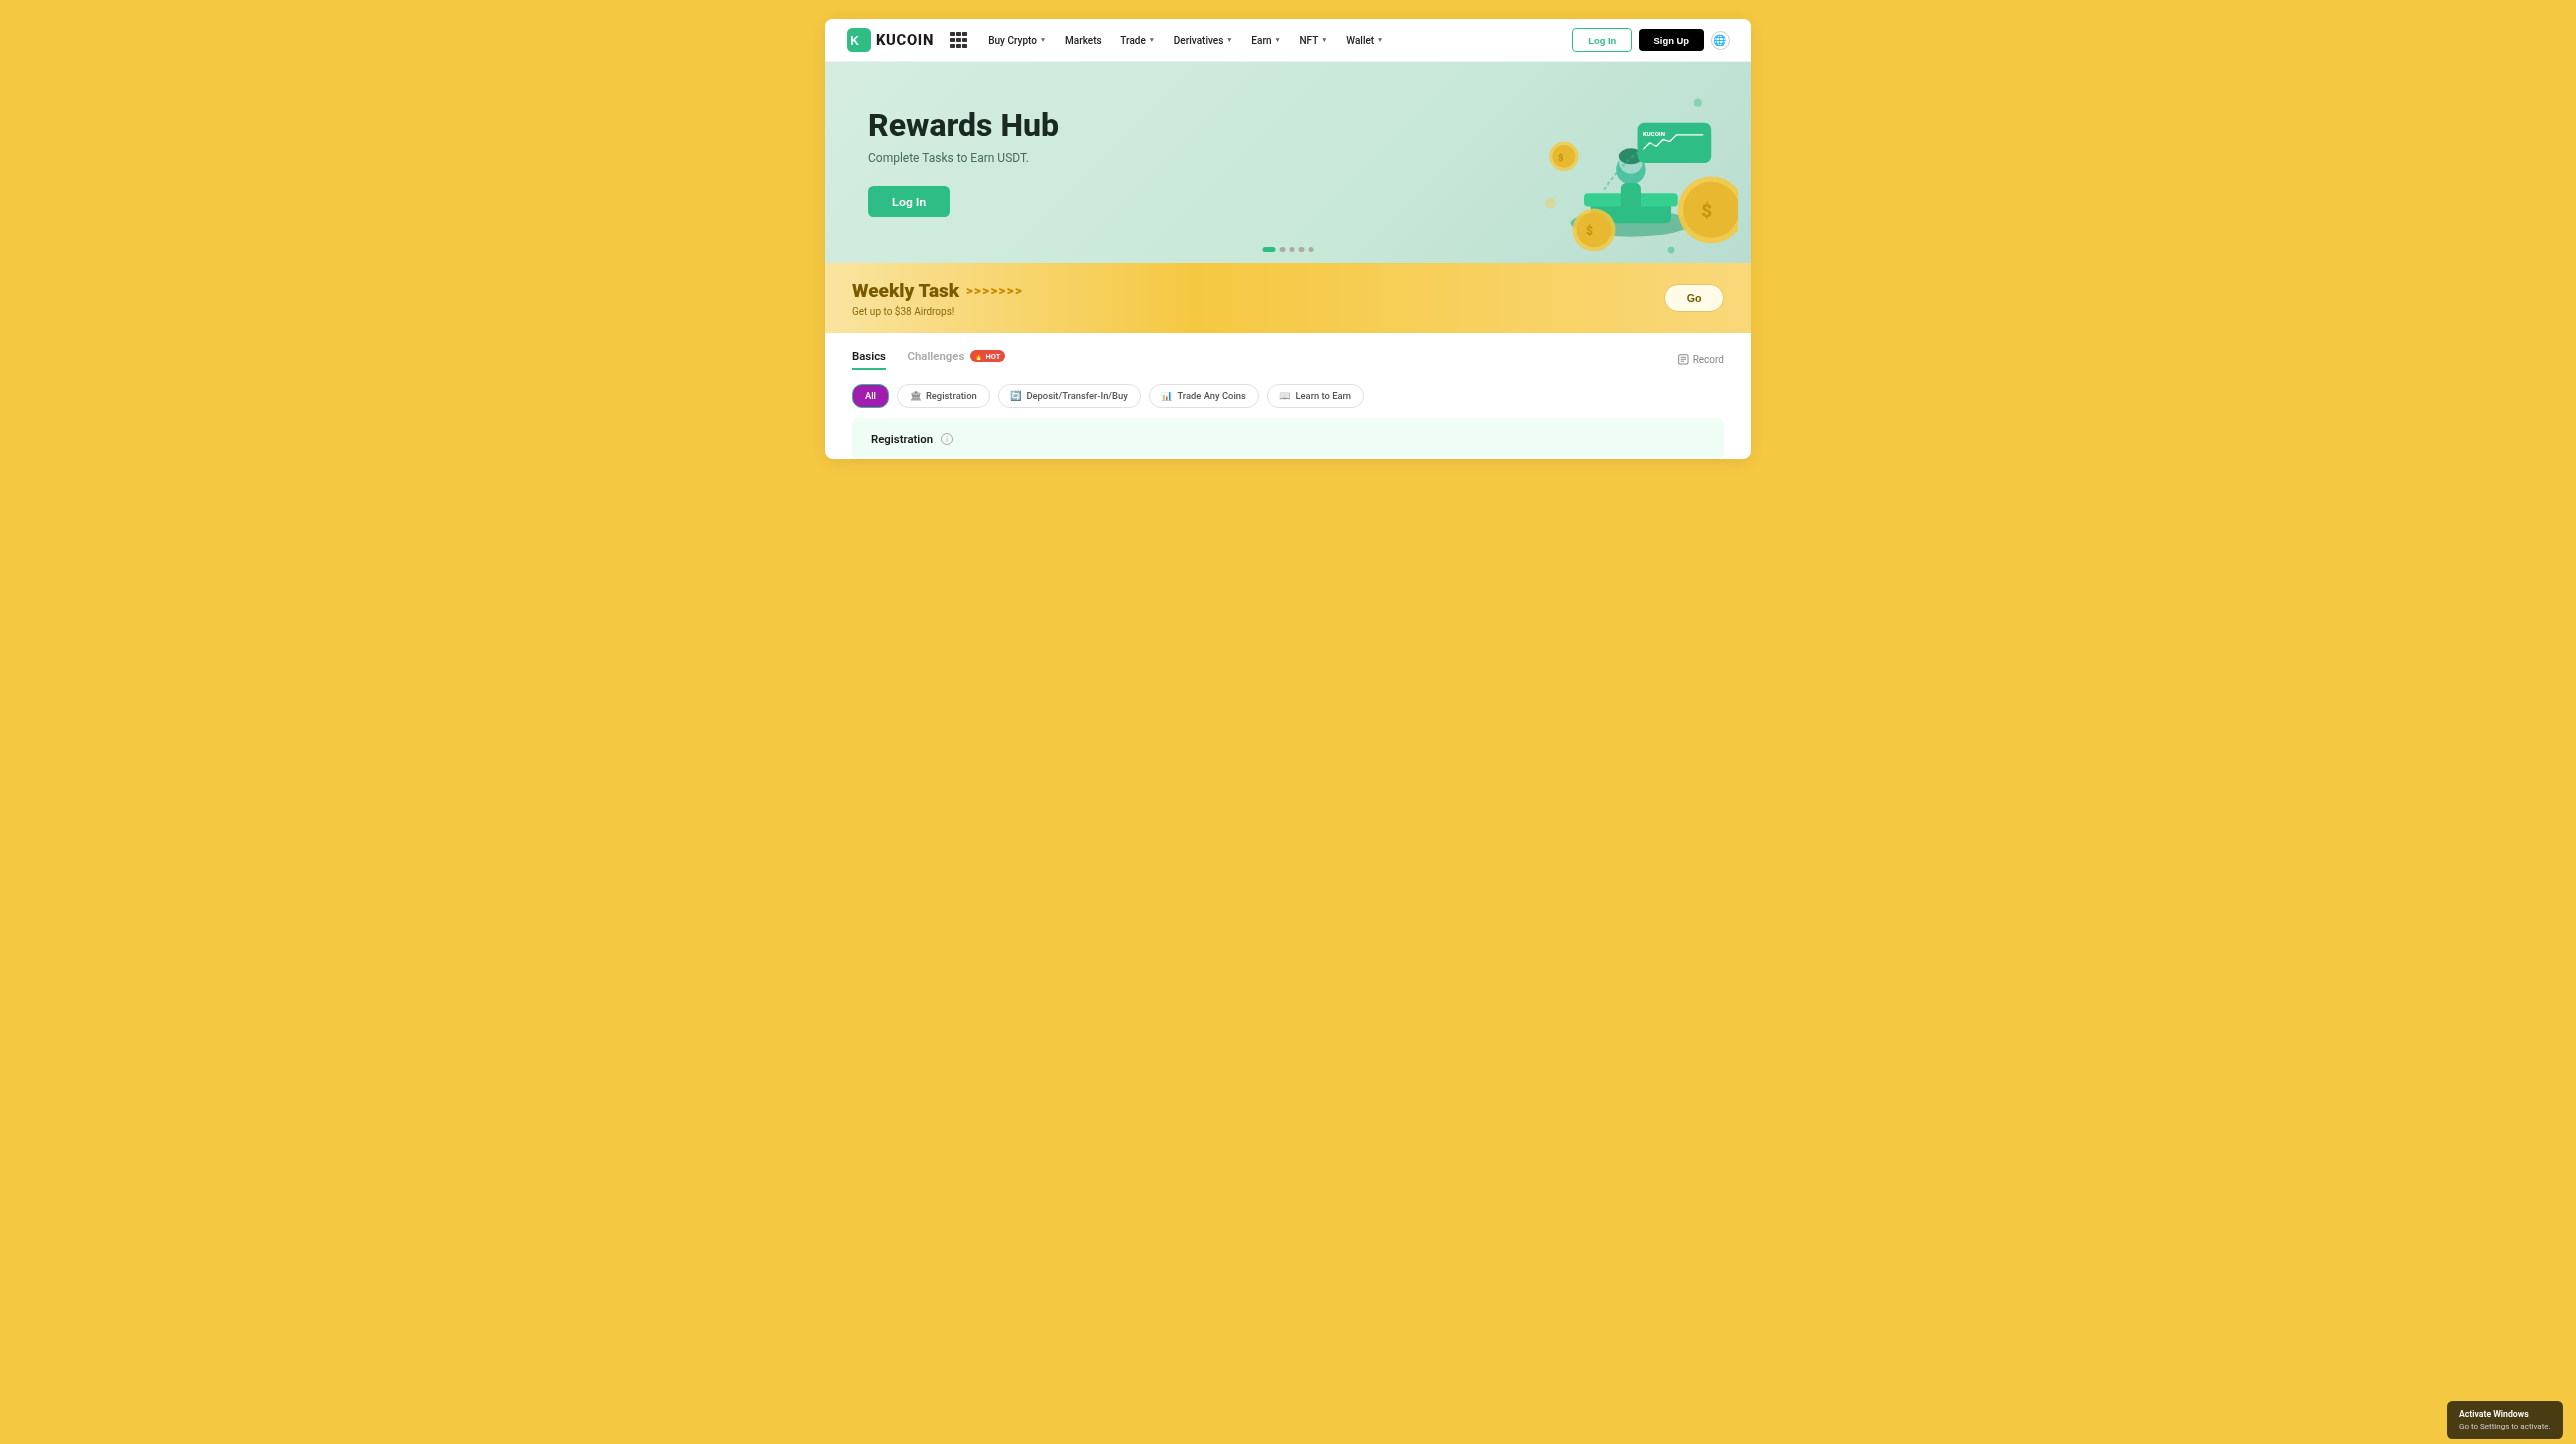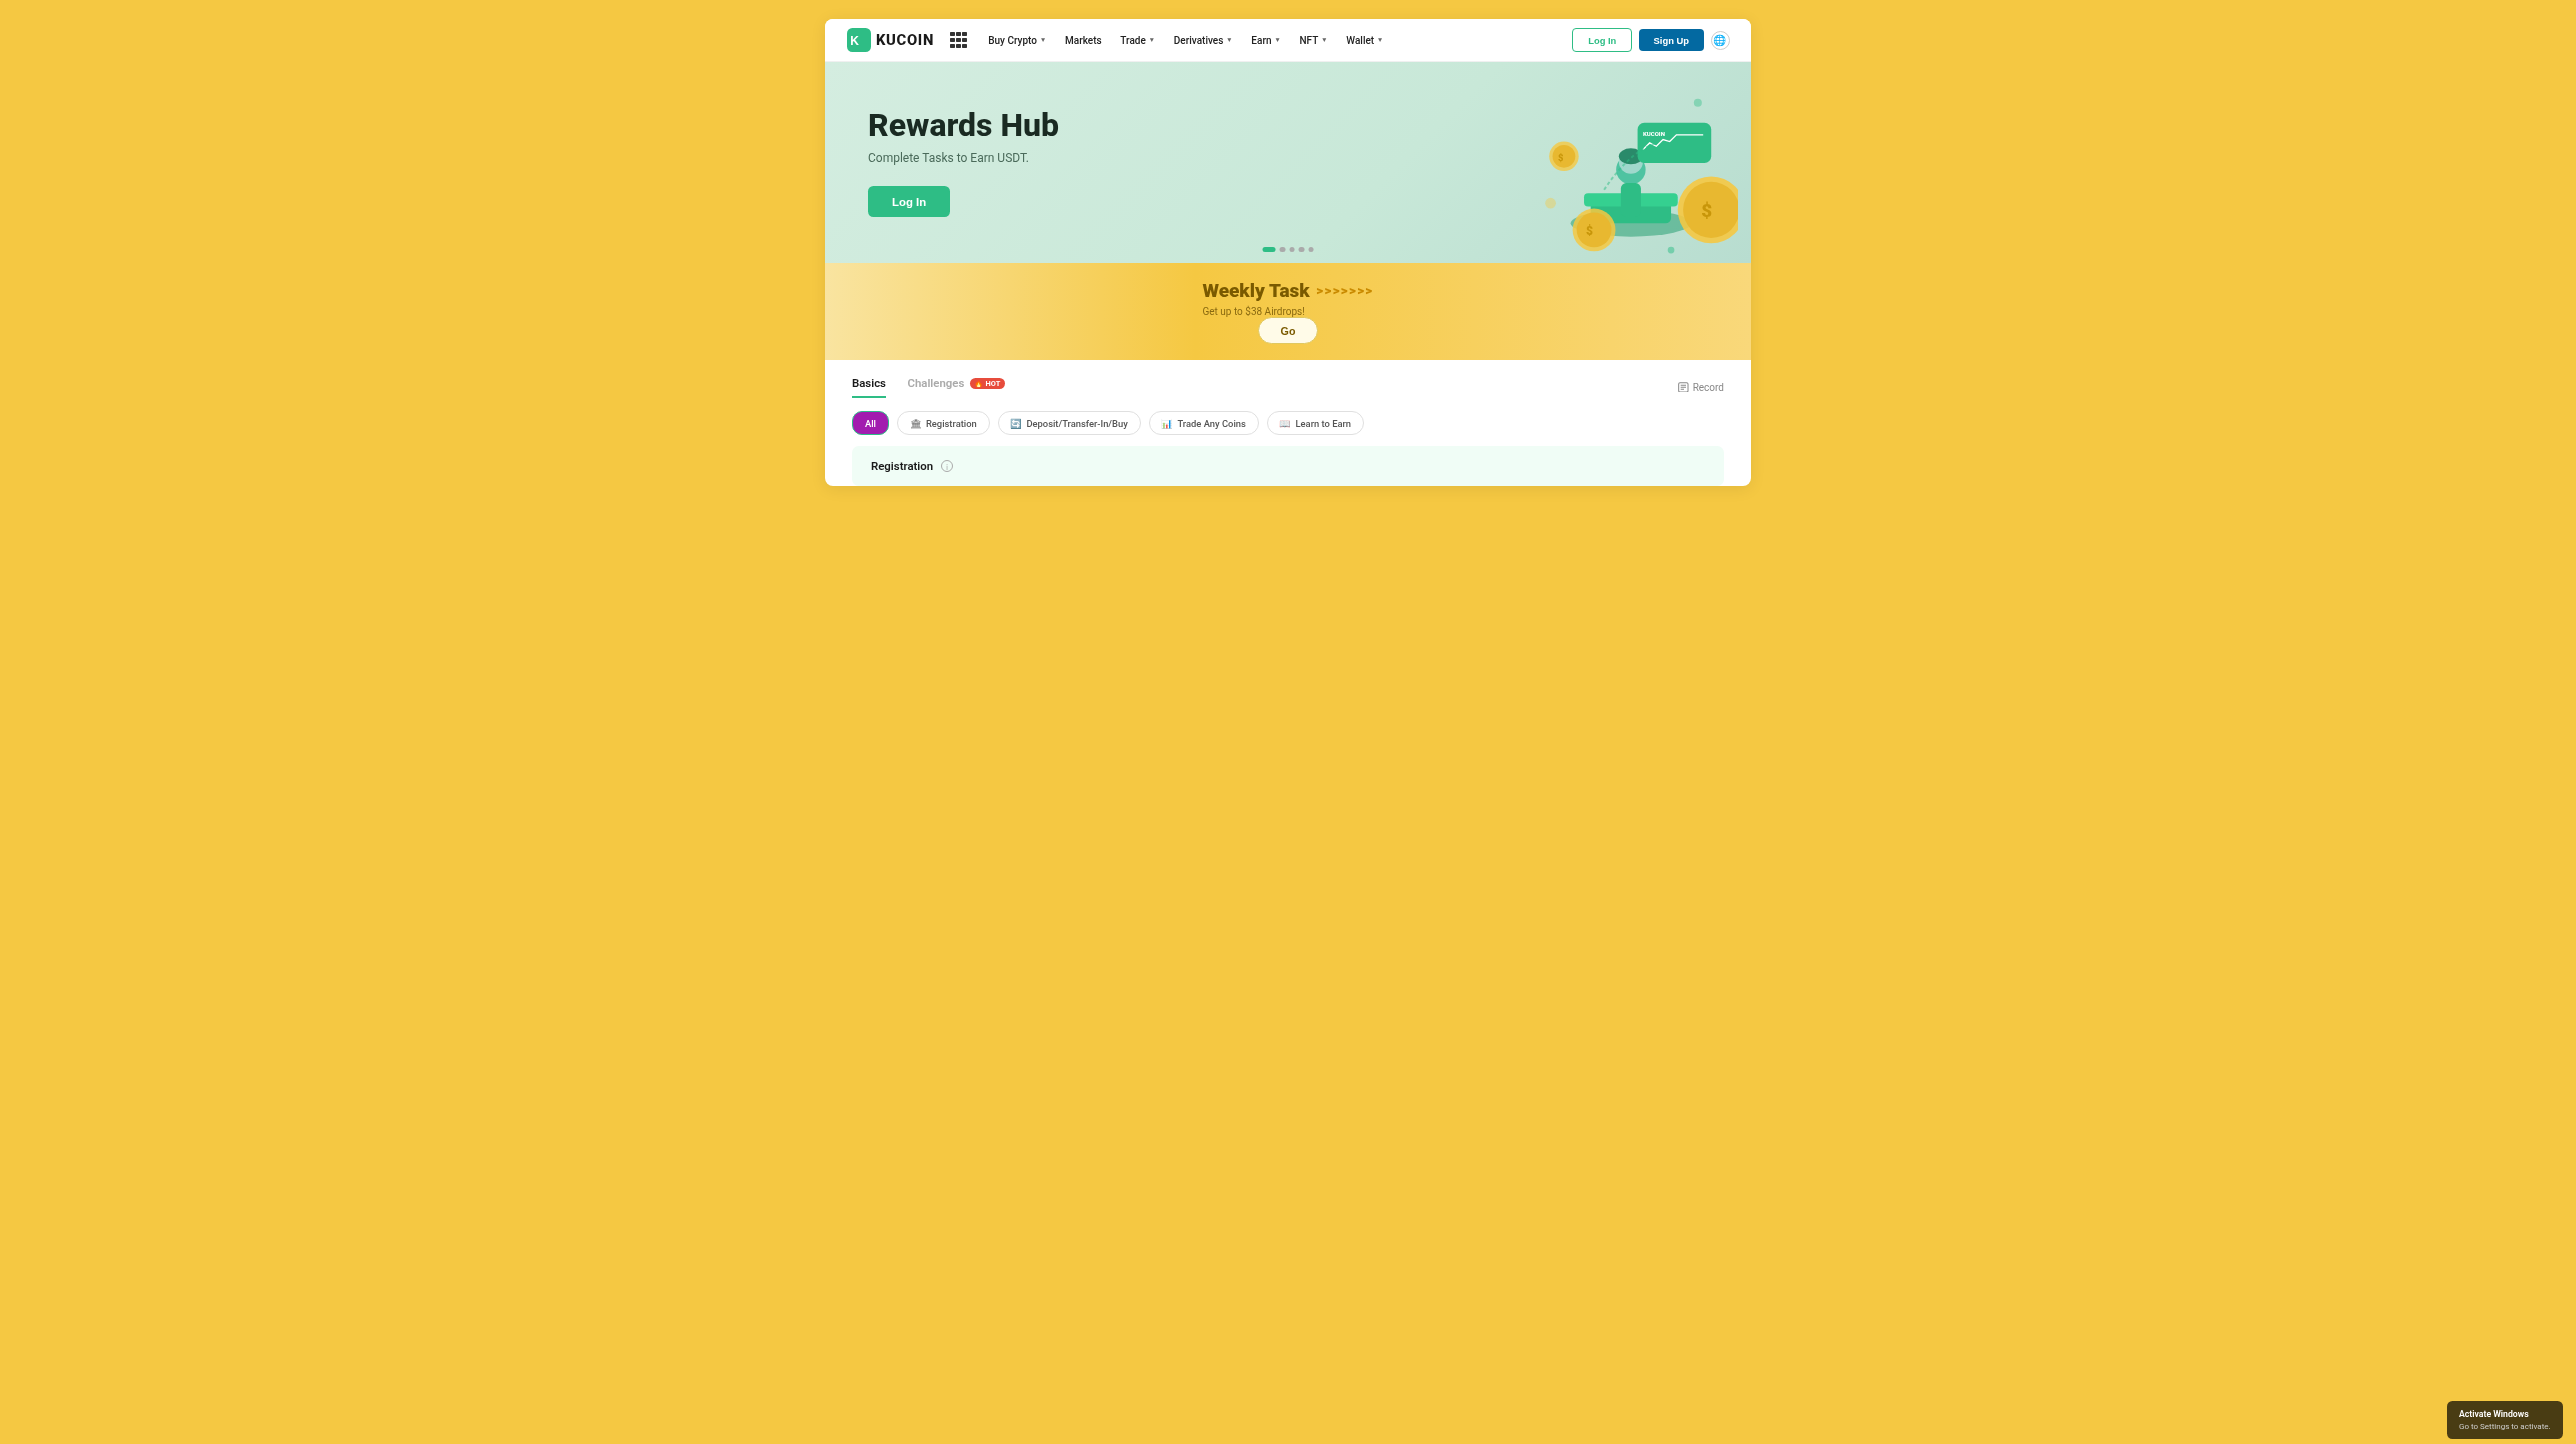--- a/index.html
+++ b/index.html
@@ -89,21 +89,21 @@
       background: #fff;
       color: #2EBD85;
       border-radius: 4px;
       font-size: 9.4px;
       font-weight: 600;
       cursor: pointer;
     }
     .btn-signup {
       padding: 5.4px 14.8px;
       border: none;
-      background: #0369a1;
+      background: #000000;
       color: #fff;
       border-radius: 4px;
       font-size: 9.4px;
       font-weight: 600;
       cursor: pointer;
     }
     .globe-icon {
       width: 19px;
       height: 19px;
       border-radius: 50%;
@@ -169,21 +169,20 @@
       height: 188px;
     }
 
     
     .weekly-banner {
       background: linear-gradient(90deg, #F9E4A0 0%, #F5C842 40%, #F9D87A 100%);
       padding: 16px 27px;
       display: flex;
       align-items: center;
       justify-content: space-between;
-      flex-direction: column;
     }
     .weekly-left {}
     .weekly-title {
       font-size: 19px;
       font-weight: 900;
       color: #7A5A00;
       display: flex;
       align-items: center;
       gap: 6.7px;
     }

